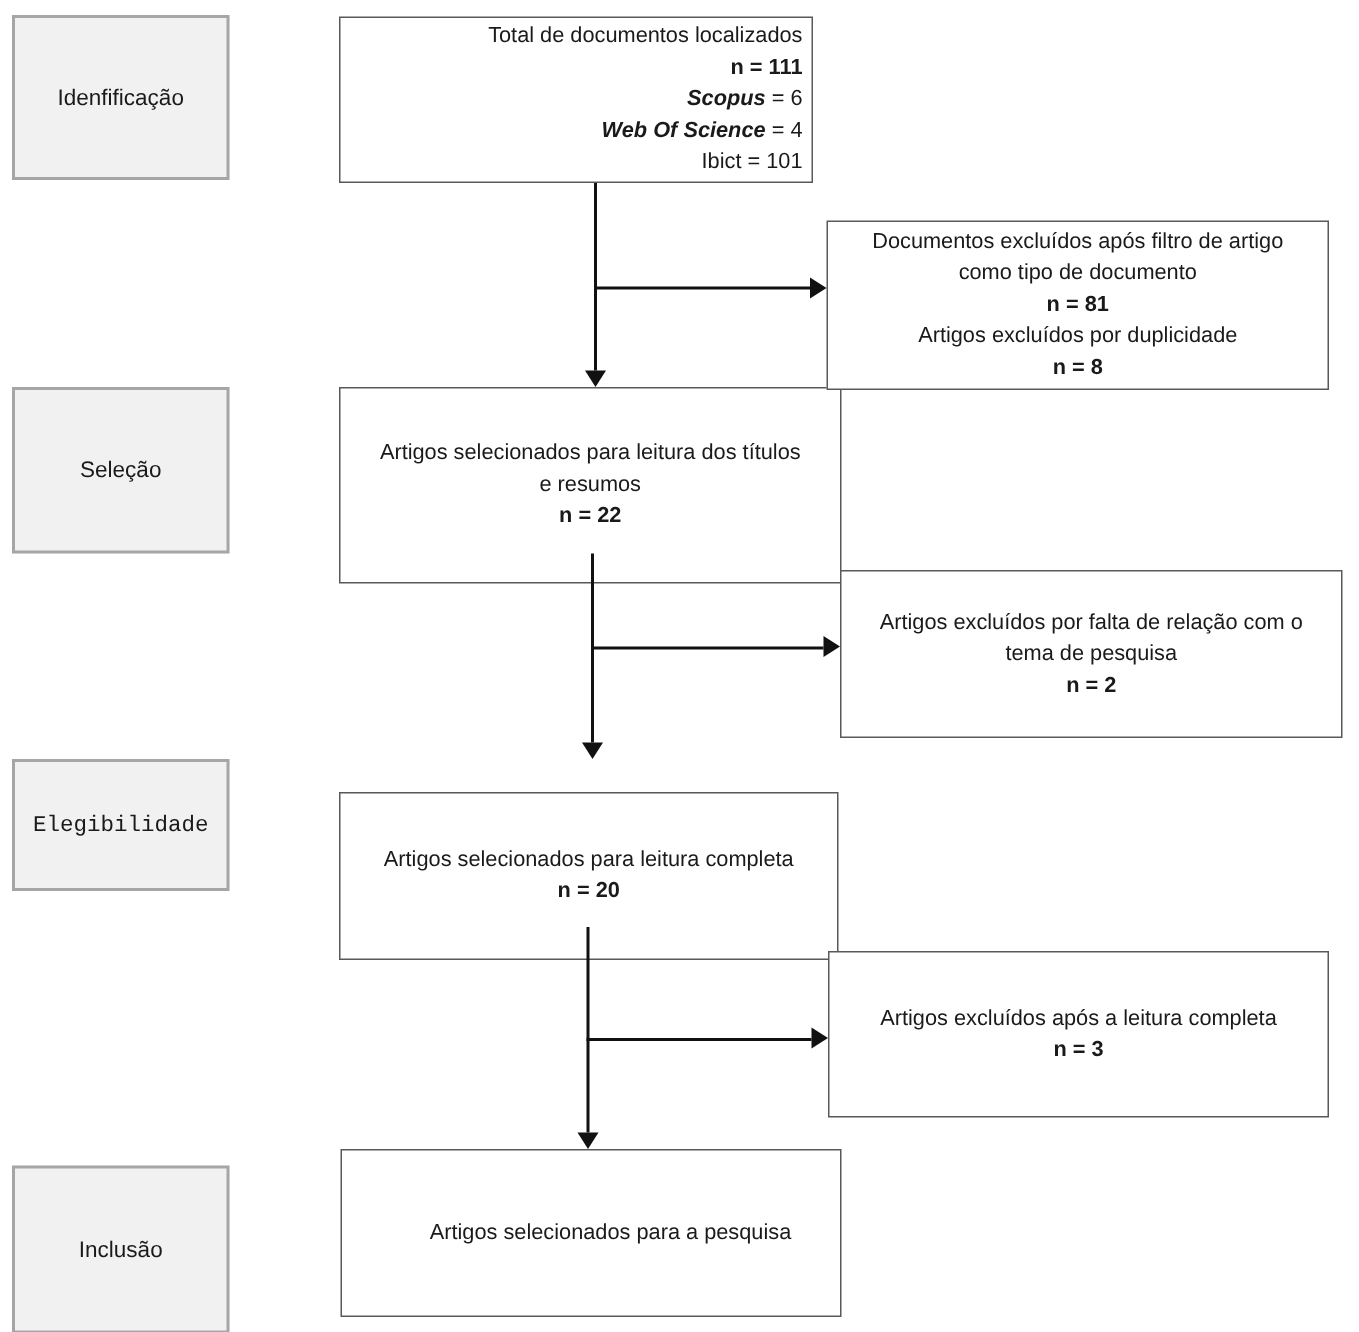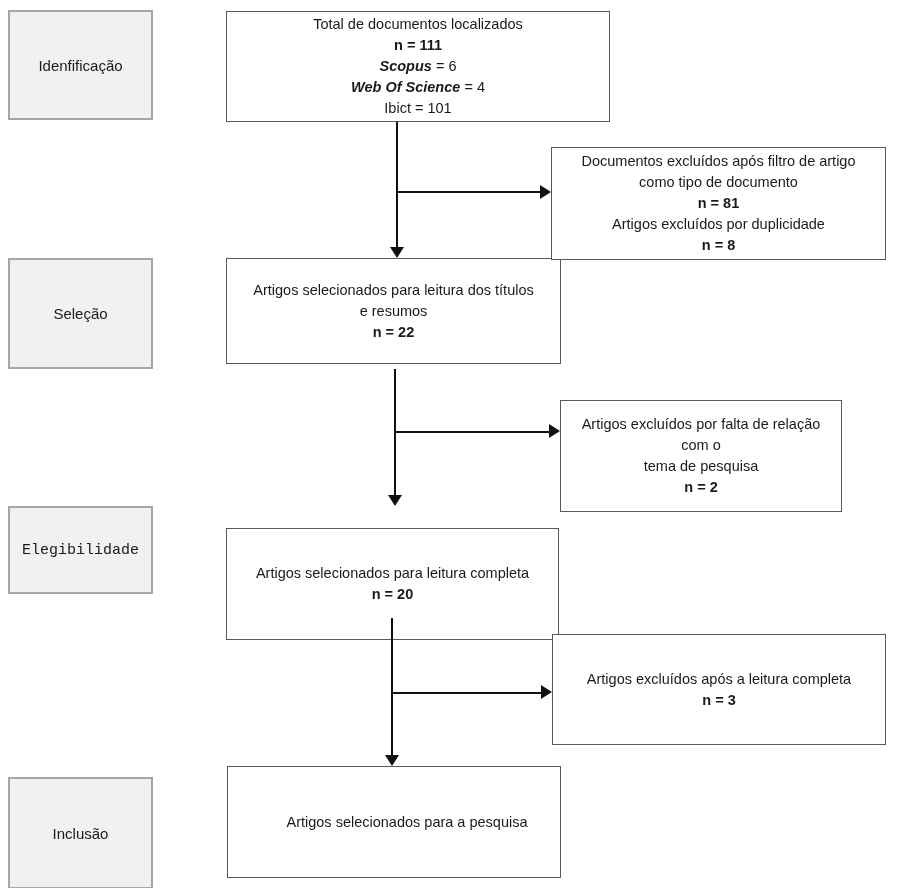--- a/index.html
+++ b/index.html
@@ -11,26 +11,26 @@
          font-size:15px;text-align:left;}
   .stage1{top:10px;height:110px;}
   .stage2{top:258px;height:111px;}
   .stage3{top:506px;height:88px;font-family:Liberation Mono, monospace;}
   .stage4{top:777px;height:112px;}
 
   
   .box{position:absolute;background:#ffffff;border:1px solid #595959;box-sizing:border-box;
        display:flex;flex-direction:column;align-items:center;justify-content:center;
        text-align:center;font-size:14.5px;line-height:21px;padding:3px 6px;}
-  .m1{left:226px;top:11px;width:384px;height:111px;}
-  .m2{left:226px;top:258px;width:335px;height:106px;align-items:flex-end;}
+  .m1{left:226px;top:11px;width:316px;height:111px;text-align:right;}
+  .m2{left:226px;top:258px;width:335px;height:131px;align-items:flex-end;}
   .m3{left:226px;top:528px;width:333px;height:112px;}
   .m4{left:227px;top:766px;width:334px;height:112px;padding-left:32px;}
   .e1{left:551px;top:147px;width:335px;height:113px;}
-  .e2{left:560px;top:380px;width:282px;height:112px;margin-top:20px;}
+  .e2{left:560px;top:380px;width:335px;height:112px;}
   .e3{left:552px;top:634px;width:334px;height:111px;}
 
   .b{font-weight:bold;}
   .i{font-style:italic;font-weight:bold;}
   .line{width:100%;}
 
   
   .vline{position:absolute;width:2px;background:#111111;}
   .hline{position:absolute;height:2px;background:#111111;}
   .ah-down{position:absolute;width:0;height:0;border-left:7px solid transparent;

